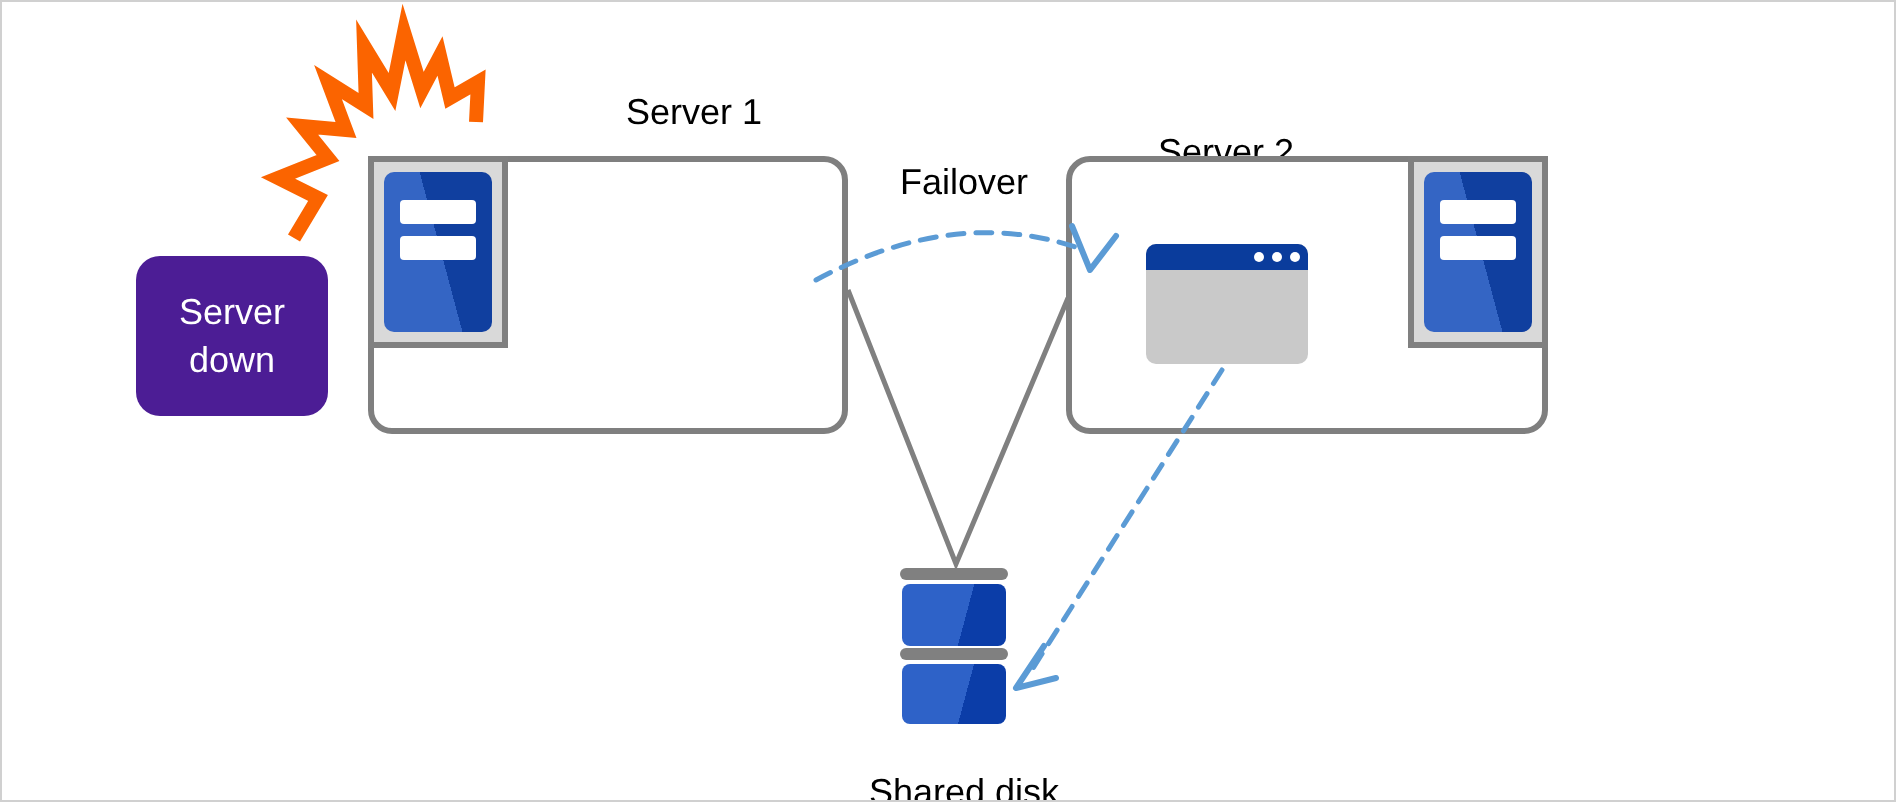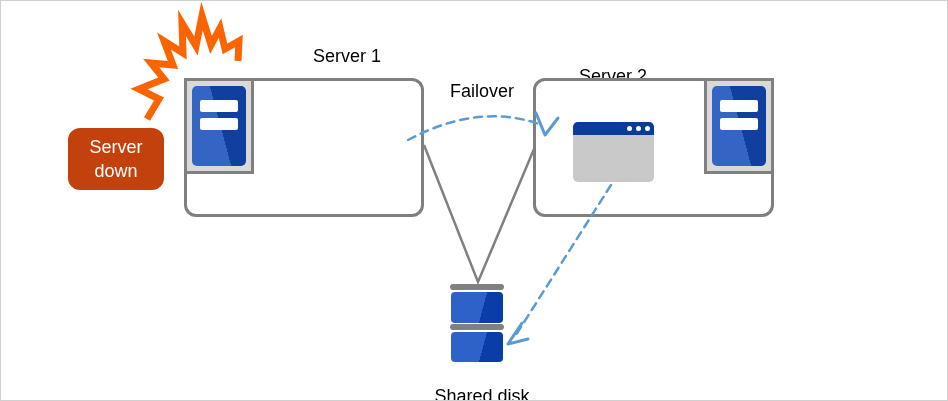--- a/index.html
+++ b/index.html
@@ -111,22 +111,22 @@
     width: 52px;
     border-radius: 4px;
     background: linear-gradient(105deg, #2e62c8 60%, #0b3da8 60%);
   }
   .disk-icon .unit.u1 { top: 8px; height: 31px; }
   .disk-icon .unit.u2 { top: 48px; height: 30px; }
   
   .badge {
     position: absolute;
     left: 67px; top: 127px;
-    width: 96px; height: 62px;
-    background: #c2410c;
+    width: 96px; height: 80px;
+    background: #4c1d95;
     border-radius: 12px;
     color: #ffffff;
     font-size: 18px;
     line-height: 1.35;
     display: flex;
     align-items: center;
     justify-content: center;
     text-align: center;
     z-index: 3;
   }

